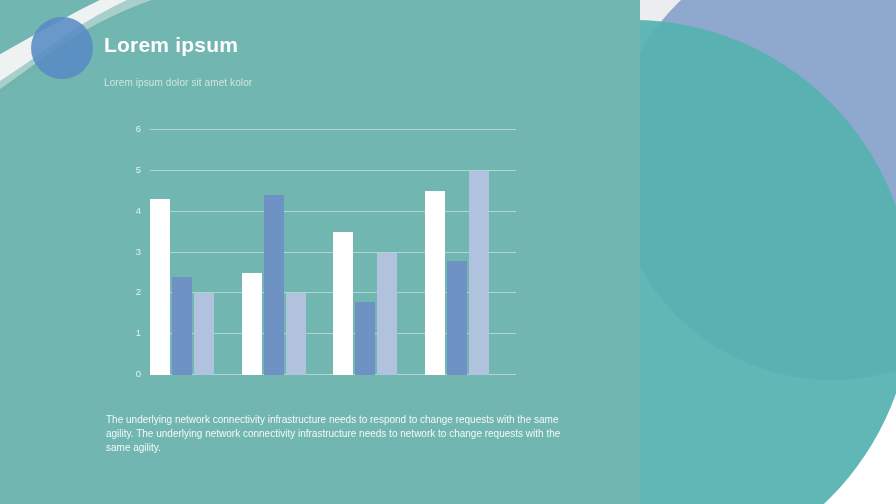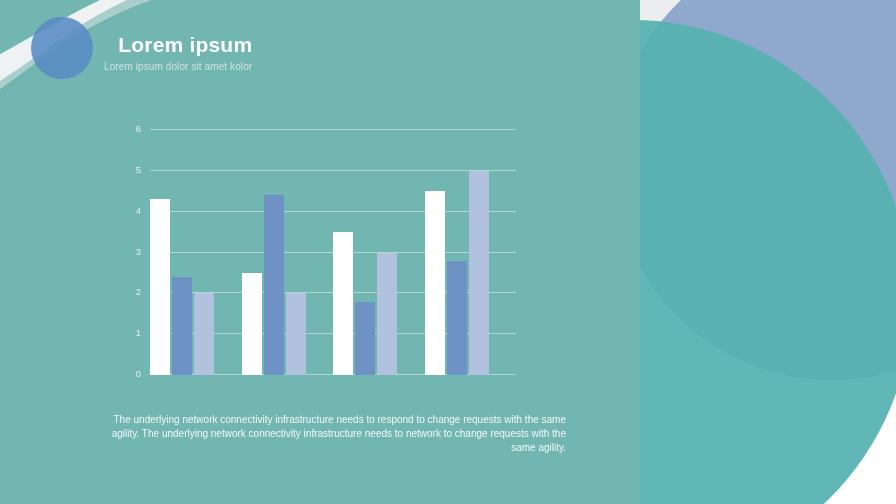--- a/index.html
+++ b/index.html
@@ -7,21 +7,20 @@
     padding: 0;
     background: #ffffff;
   }
   #slide {
     position: relative;
     width: 896px;
     height: 504px;
     overflow: hidden;
     background: #71b6b0;
     font-family: "Liberation Sans", sans-serif;
-    text-align: right;
   }
 
   
   .bg-layer {
     position: absolute;
     inset: 0;
     overflow: hidden;
   }
   .shape {
     position: absolute;
@@ -99,21 +98,21 @@
     font-size: 21px;
     font-weight: bold;
     color: #ffffff;
     letter-spacing: 0.2px;
     line-height: 1.1;
     margin: 0;
   }
   .subtitle {
     font-size: 10px;
     color: #cfe4e1;
-    margin: 5px 0 0 0;
+    margin: 21px 0 0 0;
     letter-spacing: 0.1px;
   }
 
   
   .chart-wrap {
     position: absolute;
     left: 104px;
     top: 118px;
     width: 420px;
     height: 268px;

